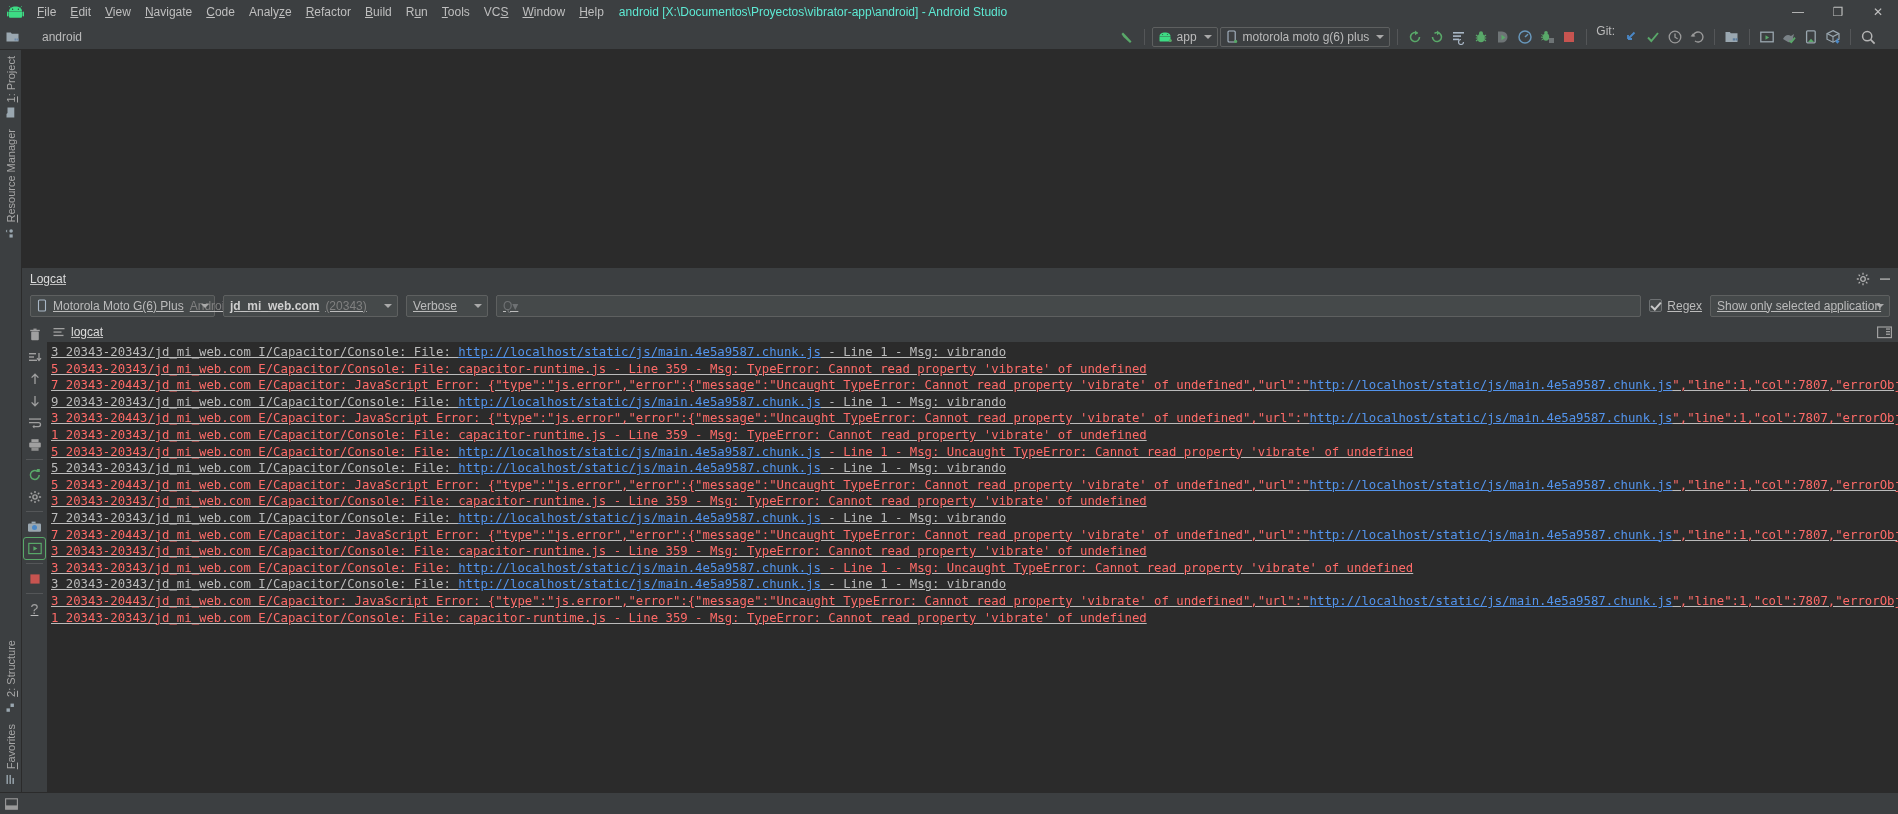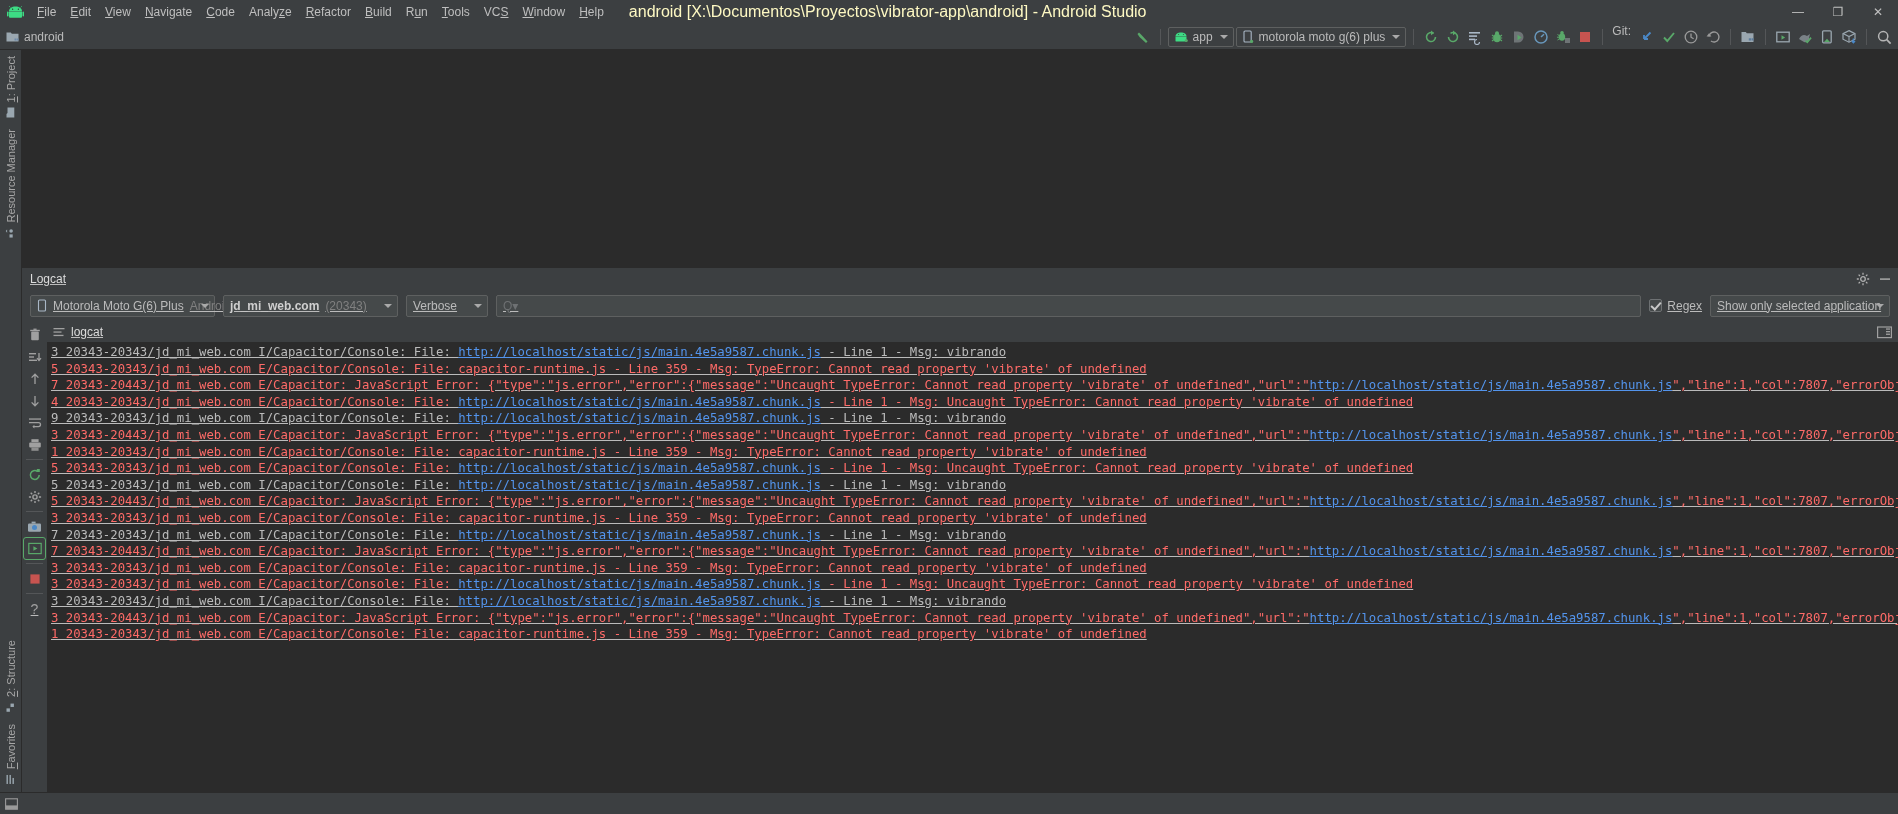--- a/index.html
+++ b/index.html
@@ -15,32 +15,32 @@
   
   .menubar {
     height: 24px; background: #3c3f41; display: flex; align-items: center;
     padding-left: 4px; flex: 0 0 24px; position: relative;
   }
   .droid-logo { width: 18px; height: 18px; display: inline-flex; align-items: center; justify-content: center; margin: 0 6px 0 2px; }
   .menu-item {
     font-size: 12px; color: #bfbfbf; padding: 3px 7px; white-space: nowrap; cursor: default;
   }
   .menu-item .mn { text-decoration: underline; }
-  .win-title { font-size: 16px; color: #fef9c3; margin-left: 18px; white-space: nowrap; }
+  .win-title { font-size: 12px; color: #5eead4; margin-left: 8px; white-space: nowrap; }
   .win-controls { position: absolute; right: 0; top: 0; height: 24px; display: flex; align-items: center; }
   .wbtn { width: 40px; height: 24px; display: flex; align-items: center; justify-content: center; color: #c0c0c0; font-size: 12px; }
 
   
   .navbar {
     height: 26px; background: #3c3f41; border-bottom: 1px solid #2b2b2b;
     display: flex; align-items: center; flex: 0 0 26px; position: relative;
   }
-  .crumb-wrap { display: flex; align-items: center; padding-left: 6px; gap: 5px; }
+  .crumb-wrap { display: flex; align-items: center; padding-left: 6px; gap: 23px; }
   .crumb-text { font-size: 12px; color: #bbbbbb; }
-  .tb-right { position: absolute; right: 4px; top: 0; height: 26px; display: flex; align-items: center; gap: 2px; }
+  .tb-right { position: absolute; right: 20px; top: 0; height: 26px; display: flex; align-items: center; gap: 2px; }
   .tb-ico { width: 20px; height: 20px; display: flex; align-items: center; justify-content: center; border-radius: 2px; }
   .tb-sep { width: 1px; height: 16px; background: #545658; margin: 0 5px; }
   .combo {
     height: 20px; display: flex; align-items: center; gap: 5px;
     border: 1px solid #5e6060; border-radius: 2px; background: #3c3f41;
     padding: 0 5px; font-size: 12px; color: #bbbbbb; white-space: nowrap;
   }
   .caret { width: 0; height: 0; border-left: 4px solid transparent; border-right: 4px solid transparent; border-top: 4px solid #a9a9a9; margin-left: 2px; }
   .git-label { font-size: 12px; color: #bbbbbb; margin: 0 4px 12px 2px; }
 
@@ -539,21 +539,20 @@
                     <rect x="9" y="7.6" width="4" height="1.3" fill="#a0a0a0"></rect>
                   </svg>
                 </span>
               </div>
             </div>
 
             <div class="lc-console" id="console">
                 <div class="logline lv-I"><span>3 20343-20343/jd_mi_web.com I/Capacitor/Console: File: </span><span class="lnk">http://localhost/static/js/main.4e5a9587.chunk.js</span><span> - Line 1 - Msg: vibrando</span></div>
                 <div class="logline lv-E"><span>5 20343-20343/jd_mi_web.com E/Capacitor/Console: File: capacitor-runtime.js - Line 359 - Msg: TypeError: Cannot read property 'vibrate' of undefined</span></div>
                 <div class="logline lv-E"><span>7 20343-20443/jd_mi_web.com E/Capacitor: JavaScript Error: {"type":"js.error","error":{"message":"Uncaught TypeError: Cannot read property 'vibrate' of undefined","url":"</span><span class="lnk">http://localhost/static/js/main.4e5a9587.chunk.js</span><span>","line":1,"col":7807,"errorObject":"{}"}}</span></div>
-                <div class="logline lv-E"><span>4 20343-20343/jd_mi_web.com E/Capacitor/Console: File: </span><span class="lnk">http://localhost/static/js/main.4e5a9587.chunk.js</span><span> - Line 1 - Msg: Uncaught TypeError: Cannot read property 'vibrate' of undefined</span></div>
                 <div class="logline lv-I"><span>9 20343-20343/jd_mi_web.com I/Capacitor/Console: File: </span><span class="lnk">http://localhost/static/js/main.4e5a9587.chunk.js</span><span> - Line 1 - Msg: vibrando</span></div>
                 <div class="logline lv-E"><span>3 20343-20443/jd_mi_web.com E/Capacitor: JavaScript Error: {"type":"js.error","error":{"message":"Uncaught TypeError: Cannot read property 'vibrate' of undefined","url":"</span><span class="lnk">http://localhost/static/js/main.4e5a9587.chunk.js</span><span>","line":1,"col":7807,"errorObject":"{}"}}</span></div>
                 <div class="logline lv-E"><span>1 20343-20343/jd_mi_web.com E/Capacitor/Console: File: capacitor-runtime.js - Line 359 - Msg: TypeError: Cannot read property 'vibrate' of undefined</span></div>
                 <div class="logline lv-E"><span>5 20343-20343/jd_mi_web.com E/Capacitor/Console: File: </span><span class="lnk">http://localhost/static/js/main.4e5a9587.chunk.js</span><span> - Line 1 - Msg: Uncaught TypeError: Cannot read property 'vibrate' of undefined</span></div>
                 <div class="logline lv-I"><span>5 20343-20343/jd_mi_web.com I/Capacitor/Console: File: </span><span class="lnk">http://localhost/static/js/main.4e5a9587.chunk.js</span><span> - Line 1 - Msg: vibrando</span></div>
                 <div class="logline lv-E"><span>5 20343-20443/jd_mi_web.com E/Capacitor: JavaScript Error: {"type":"js.error","error":{"message":"Uncaught TypeError: Cannot read property 'vibrate' of undefined","url":"</span><span class="lnk">http://localhost/static/js/main.4e5a9587.chunk.js</span><span>","line":1,"col":7807,"errorObject":"{}"}}</span></div>
                 <div class="logline lv-E"><span>3 20343-20343/jd_mi_web.com E/Capacitor/Console: File: capacitor-runtime.js - Line 359 - Msg: TypeError: Cannot read property 'vibrate' of undefined</span></div>
                 <div class="logline lv-I"><span>7 20343-20343/jd_mi_web.com I/Capacitor/Console: File: </span><span class="lnk">http://localhost/static/js/main.4e5a9587.chunk.js</span><span> - Line 1 - Msg: vibrando</span></div>
                 <div class="logline lv-E"><span>7 20343-20443/jd_mi_web.com E/Capacitor: JavaScript Error: {"type":"js.error","error":{"message":"Uncaught TypeError: Cannot read property 'vibrate' of undefined","url":"</span><span class="lnk">http://localhost/static/js/main.4e5a9587.chunk.js</span><span>","line":1,"col":7807,"errorObject":"{}"}}</span></div>
                 <div class="logline lv-E"><span>3 20343-20343/jd_mi_web.com E/Capacitor/Console: File: capacitor-runtime.js - Line 359 - Msg: TypeError: Cannot read property 'vibrate' of undefined</span></div>

